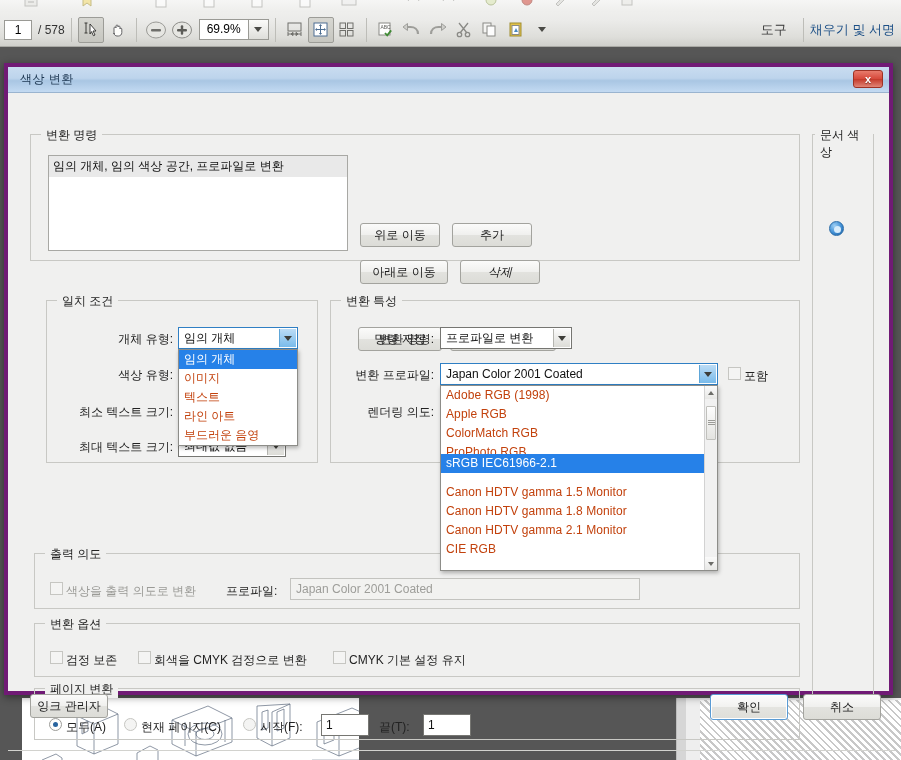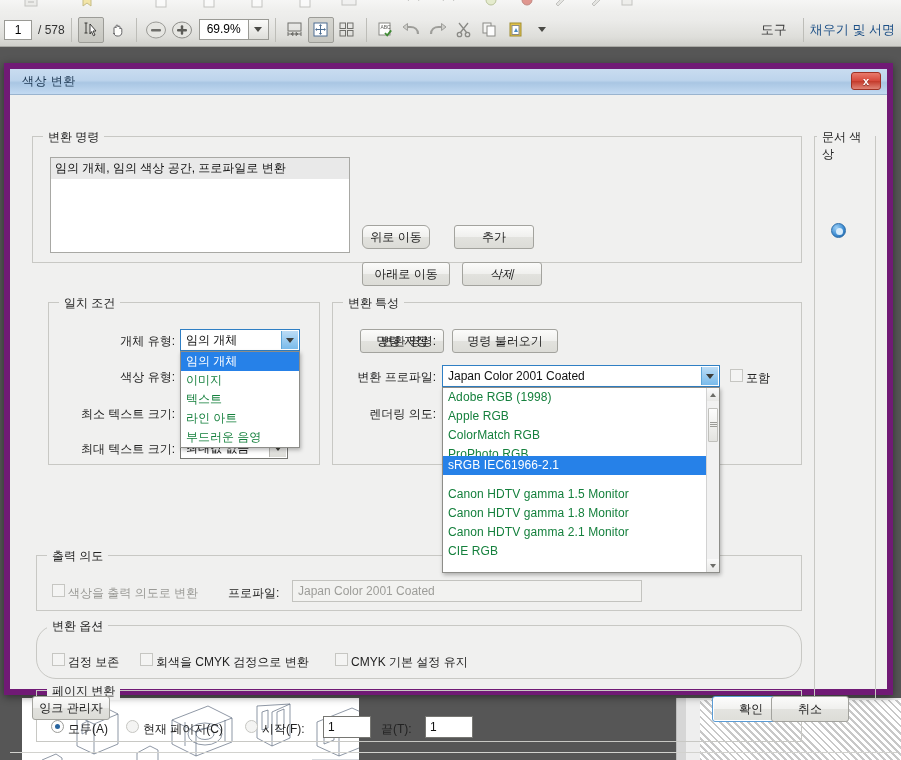--- a/index.html
+++ b/index.html
@@ -87,21 +87,21 @@
   }
   .scroll-v {
     position:absolute; left:676px; top:651px; width:10px; height:109px;
     background:#d6d6d6; border-left:1px solid #bdbdbd;
   }
 
   
   .dialog {
     position:absolute; left:4px; top:63px; width:889px; height:632px;
     background:#f0f0ef;
-    border:6px solid #701a75;
+    border:4px solid #701a75;
     box-shadow: 0 2px 8px rgba(0,0,0,.45);
   }
   .dlg-title {
     height:26px; width:100%;
     background: linear-gradient(to bottom,#c9dcf0 0%,#bdd4ec 45%,#a9c6e3 55%,#c3daf2 100%);
     border-bottom:1px solid #9ab4cf;
     display:flex; align-items:center; position:relative;
   }
   .dlg-title-text {
     margin-left:12px; font-size:12px; color:#1b3550; letter-spacing:.5px;
@@ -176,21 +176,21 @@
   .arrow-dn {
     width:0;height:0;border-left:4px solid transparent;border-right:4px solid transparent;
     border-top:5px solid #3d3d39;
   }
 
   
   .popup {
     position:absolute; background:#fff; border:1px solid #8d8d89; z-index:30;
     box-shadow:1px 2px 4px rgba(0,0,0,.28);
   }
-  .popup .opt { font-size:12px; color:#15803d; padding:1px 0 1px 5px; line-height:17px; white-space:nowrap; }
+  .popup .opt { font-size:12px; color:#c2410c; padding:1px 0 1px 5px; line-height:17px; white-space:nowrap; }
   .popup .opt.sel { background:#2681e8; color:#fff; }
   .popup .opt.lat { font-family:"Liberation Sans", sans-serif; letter-spacing:.1px; }
   .popup .opt.blank { height:10px; }
 
   .pop-scroll {
     position:absolute; right:0; top:0; bottom:0; width:13px;
     background:#f1f1f1; border-left:1px solid #d2d2d2;
   }
   .ps-btn { height:13px; display:flex;align-items:center;justify-content:center;
     background:linear-gradient(to bottom,#fafafa,#e8e8e6); }
@@ -473,21 +473,21 @@
     <div class="dlg-body">
 
       <div class="group" style="left:22px; top:41px; width:770px; height:127px;">
         <span class="legend">변환 명령</span>
       </div>
 
       <div class="listbox" style="left:40px; top:62px; width:300px; height:96px;">
         <div class="item0">임의 개체, 임의 색상 공간, 프로파일로 변환</div>
       </div>
 
-      <div class="btn" style="left:352px; top:130px; width:68px; height:24px;border-radius:6px;">위로 이동</div>
+      <div class="btn" style="left:352px; top:130px; width:80px; height:24px;">위로 이동</div>
       <div class="btn" style="left:444px; top:130px; width:80px; height:24px;">추가</div>
       <div class="btn" style="left:352px; top:167px; width:88px; height:24px;">아래로 이동</div>
       <div class="btn" style="left:452px; top:167px; width:80px; height:24px;font-style:italic;">삭제</div>
       <div class="btn" style="left:350px; top:234px; width:84px; height:24px;">명령 저장</div>
       <div class="btn" style="left:442px; top:234px; width:106px; height:24px;">명령 불러오기</div>
 
       <div class="group" style="left:804px; top:41px; width:62px; height:563px;">
         <span class="legend" style="left:2px;">문서 색상</span>
       </div>
       <div class="doccolor-swatch" style="left:821px; top:128px;">
@@ -521,20 +521,26 @@
         <span class="arrow">
             <span class="arrow-dn"></span>
           </span>
       </div>
 
       <div class="group" style="left:322px; top:207px; width:470px; height:163px;font-family:Liberation Serif, serif;">
         <span class="legend">변환 특성</span>
       </div>
 
       <div class="lbl r" style="left:340px; top:238px; width:86px;">변환 명령:</div>
+      <div class="combo" style="left:432px; top:234px; width:132px; height:22px;">
+        <span class="val">프로파일로 변환</span>
+        <span class="arrow">
+            <span class="arrow-dn"></span>
+          </span>
+      </div>
 
       <div class="lbl r" style="left:328px; top:274px; width:98px;">변환 프로파일:</div>
       <div class="combo focus" style="left:432px; top:270px; width:278px; height:22px;">
         <span class="val">Japan Color 2001 Coated</span>
         <span class="arrow">
             <span class="arrow-dn"></span>
           </span>
       </div>
 
       <div class="cb dim" style="left:720px; top:274px;"></div>
@@ -545,21 +551,21 @@
       <div class="group" style="left:26px; top:460px; width:766px; height:56px;">
         <span class="legend">출력 의도</span>
       </div>
       <div class="cb dim" style="left:42px; top:489px;"></div>
       <div class="lbl dim" style="left:58px; top:490px;">색상을 출력 의도로 변환</div>
       <div class="lbl" style="left:218px; top:490px;">프로파일:</div>
       <div class="combo disabled" style="left:282px; top:485px; width:350px; height:22px;">
         <span class="val">Japan Color 2001 Coated</span>
       </div>
 
-      <div class="group" style="left:26px; top:530px; width:766px; height:54px;border-radius:20px;">
+      <div class="group" style="left:26px; top:530px; width:766px; height:54px;">
         <span class="legend">변환 옵션</span>
       </div>
       <div class="cb dim" style="left:42px; top:558px;"></div>
       <div class="lbl" style="left:58px; top:559px;">검정 보존</div>
       <div class="cb dim" style="left:130px; top:558px;"></div>
       <div class="lbl" style="left:146px; top:559px;">회색을 CMYK 검정으로 변환</div>
       <div class="cb dim" style="left:325px; top:558px;"></div>
       <div class="lbl" style="left:341px; top:559px;">CMYK 기본 설정 유지</div>
 
       <div class="group" style="left:26px; top:595px; width:766px; height:52px;">
@@ -571,21 +577,21 @@
       <div class="lbl" style="left:133px; top:626px;">현재 페이지(C)</div>
       <div class="rd dim" style="left:235px; top:625px;"></div>
       <div class="lbl" style="left:252px; top:626px;">시작(F):</div>
       <div class="txtin" style="left:313px; top:621px; width:48px; height:22px;">1</div>
       <div class="lbl" style="left:371px; top:626px;">끝(T):</div>
       <div class="txtin" style="left:415px; top:621px; width:48px; height:22px;">1</div>
 
       <div class="sep-h" style="left:0; top:657px; width:887px;"></div>
       <div class="btn" style="left:22px; top:601px; width:78px; height:24px; top:601px;">잉크 관리자</div>
       <div class="btn primary" style="left:702px; top:601px; width:78px; height:26px;">확인</div>
-      <div class="btn" style="left:761px; top:601px; width:78px; height:26px;">취소</div>
+      <div class="btn" style="left:795px; top:601px; width:78px; height:26px;">취소</div>
 
       <div class="popup" style="left:170px; top:256px; width:120px;">
         <div class="opt sel">임의 개체</div>
         <div class="opt">이미지</div>
         <div class="opt">텍스트</div>
         <div class="opt">라인 아트</div>
         <div class="opt">부드러운 음영</div>
       </div>
 
       <div class="popup" style="left:432px; top:292px; width:278px; height:186px;">

